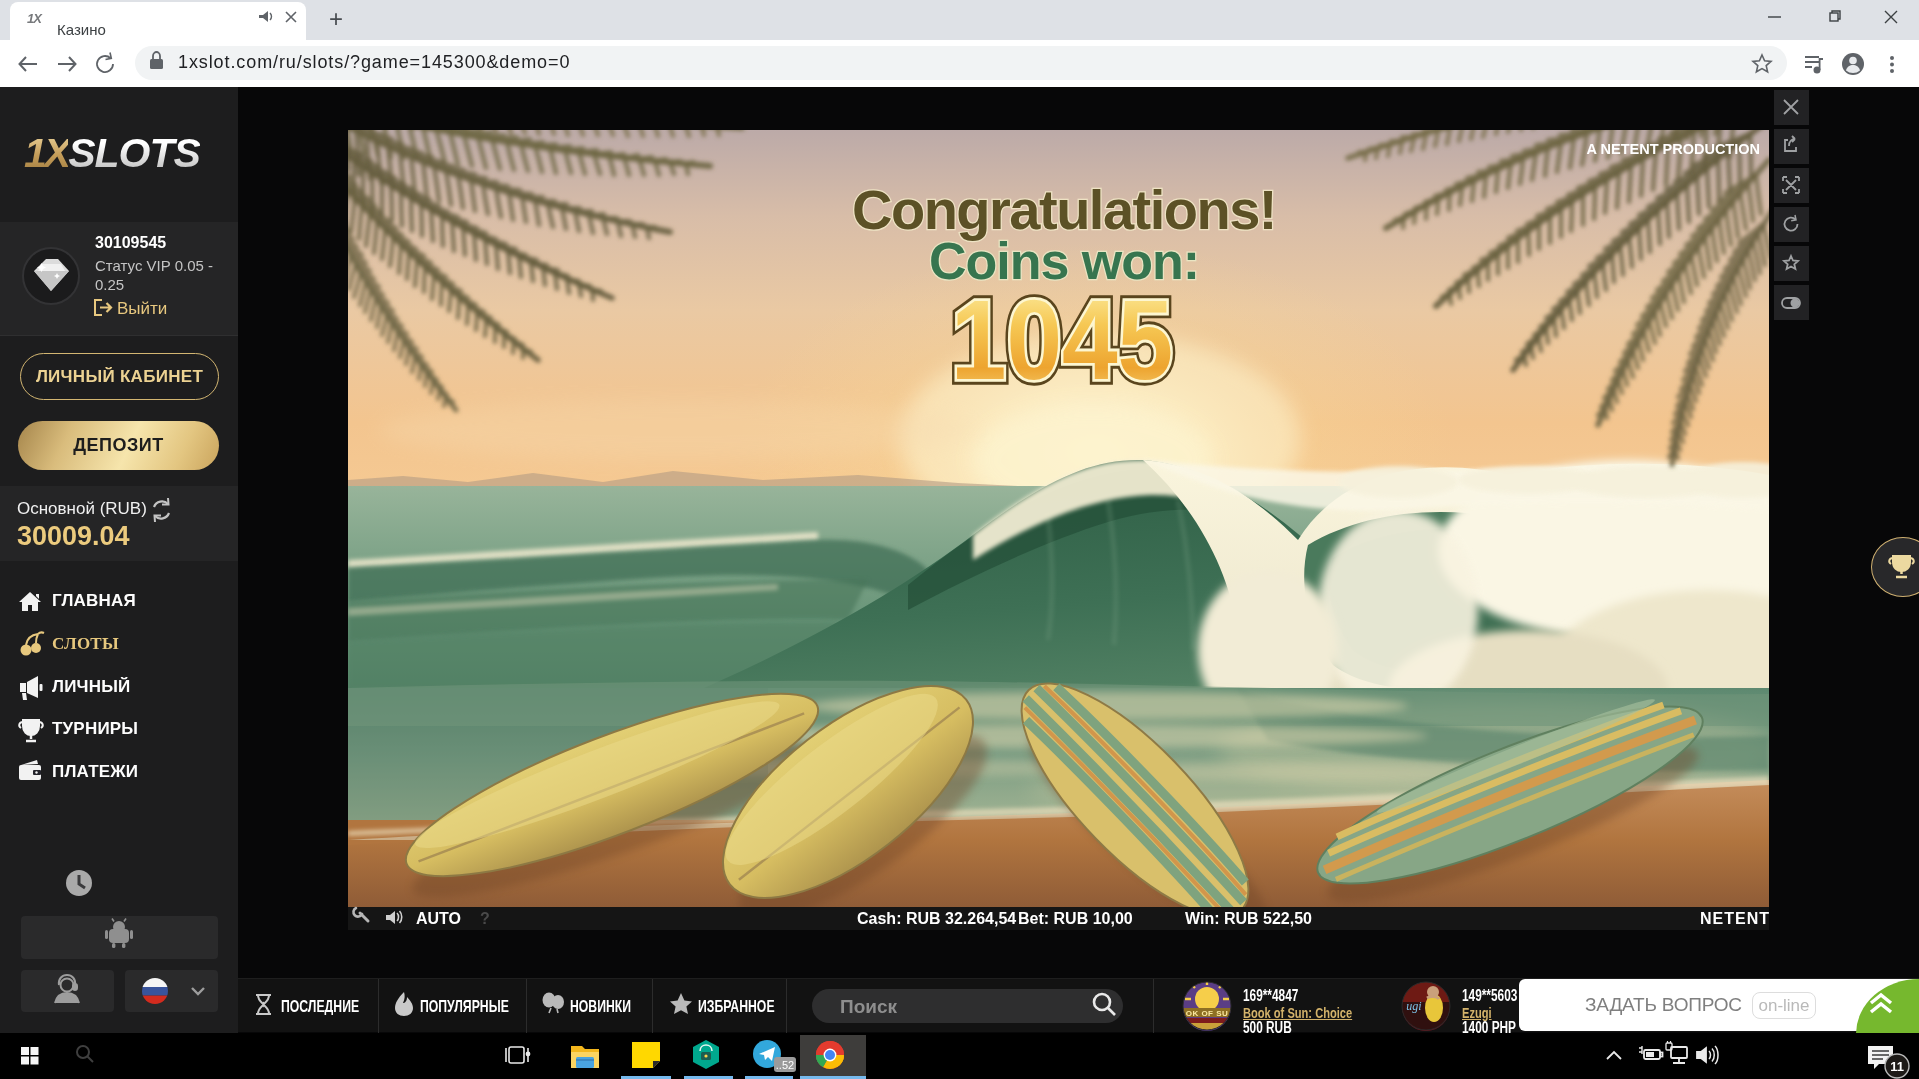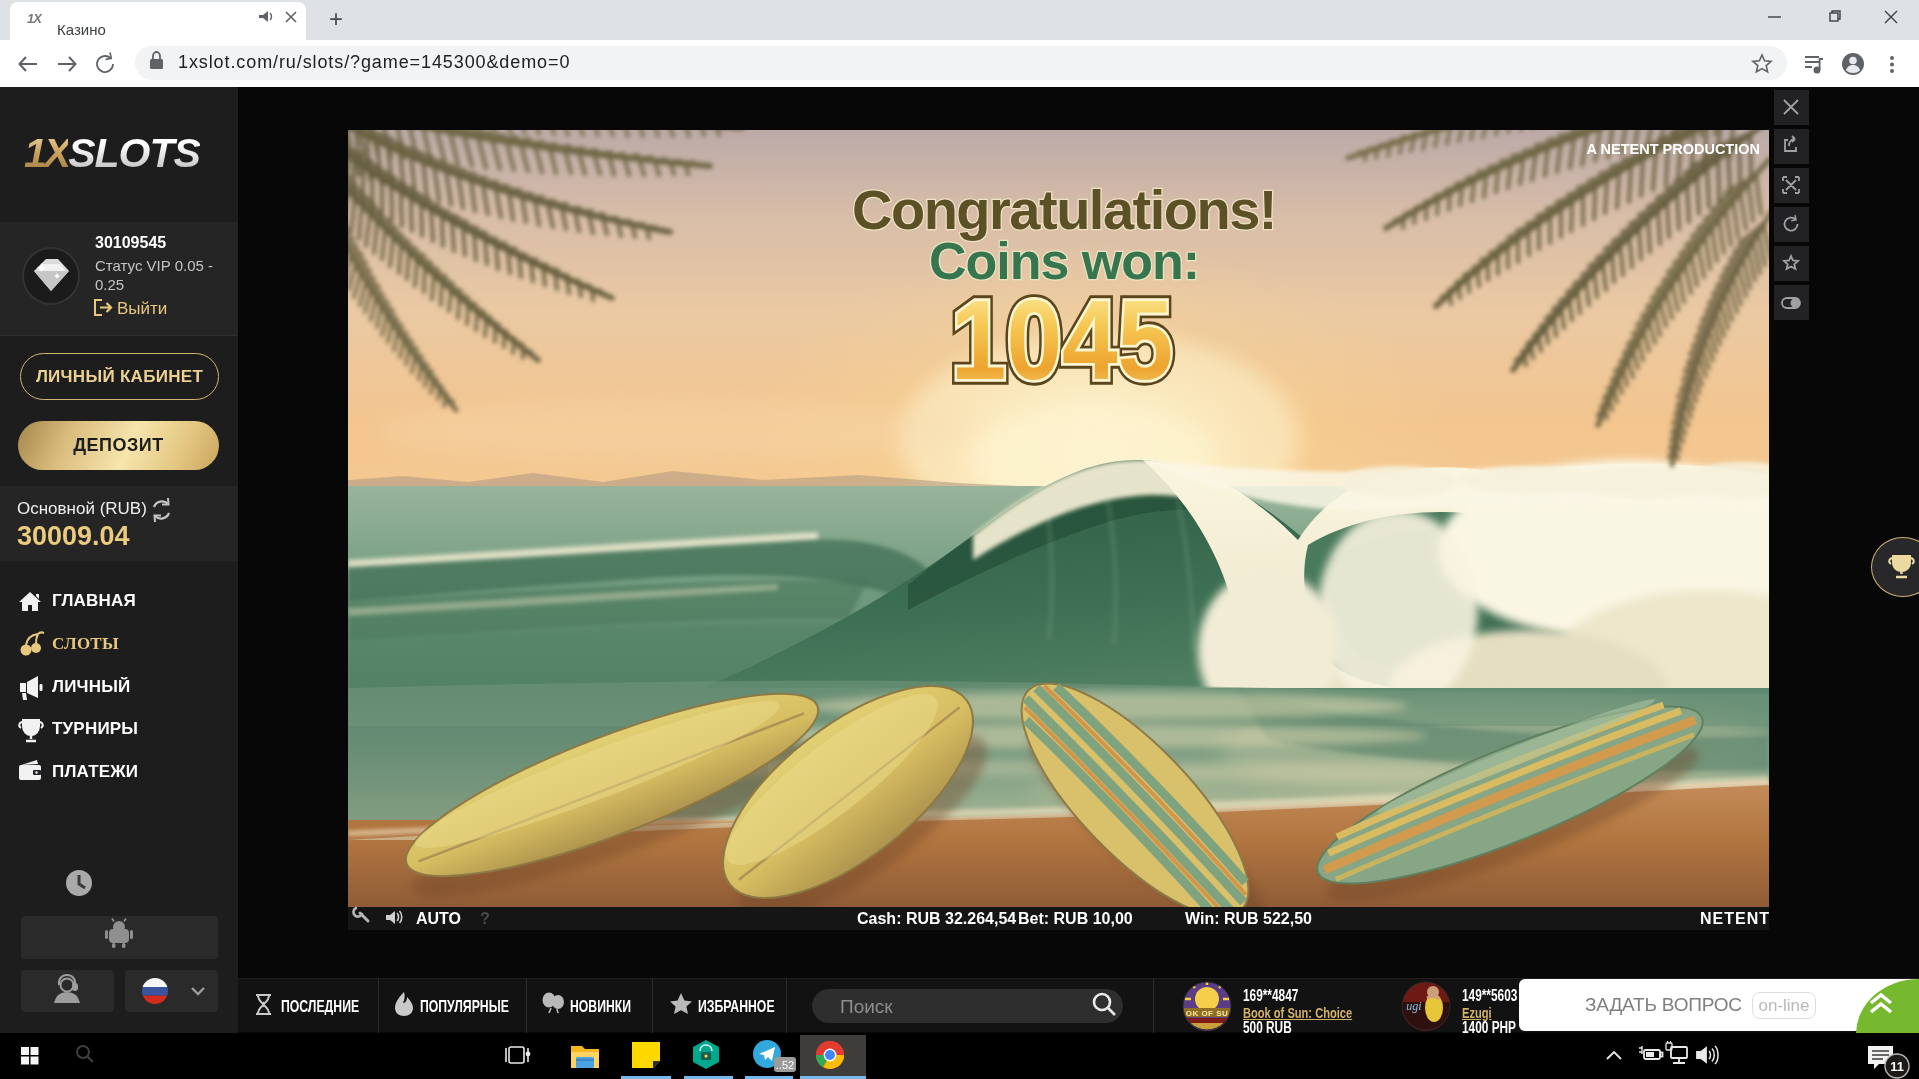--- a/index.html
+++ b/index.html
@@ -67,21 +67,21 @@
   
   .rtb { left:1774px; width:35px; height:35px; background:#222224; color:#9c9ea0; text-align:center; }
   
   #trophy { left:1871px; top:450px; width:64px; height:60px; border-radius:50%; background:#28282a; border:1.5px solid #cfb071; }
 
   
   #bottomnav { left:238px; top:891px; width:1681px; height:54px; background:#121212; border-top:1px solid #1e1e1e;}
   .bnd { top:0; width:1px; height:54px; background:#2c2c2c; }
   .btab { top:18px; font-size:17px; font-weight:bold; color:#fff; transform:scaleX(0.72); transform-origin:0 50%; white-space:nowrap;}
   #bsearch { left:574px; top:10px; width:311px; height:34px; background:#2e2e2f; border-radius:17px; }
-  #bsearch .ph { position:absolute; left:28px; top:7px; color:#8e8e8e; font-size:19px; }
+  #bsearch .ph { position:absolute; left:28px; top:7px; color:#8e8e8e; font-size:19px;font-weight:bold; }
   .wthumb { border-radius:50%; overflow:hidden; }
   .wtx1 { color:#fff; font-weight:bold; font-size:16px; transform:scaleX(0.74); transform-origin:0 50%; white-space:nowrap;}
   .wtx2 { color:#d3b26a; font-weight:bold; font-size:15px; text-decoration:underline; transform:scaleX(0.74); transform-origin:0 50%; white-space:nowrap;}
   #chat { left:1519px; top:892px; width:400px; height:52px; background:#fff; border-radius:6px 0 0 6px; }
   #chat .q { position:absolute; left:66px; top:15px; font-size:19px; letter-spacing:-0.2px; color:#7f7f7f; }
   #chat .onl { position:absolute; left:233px; top:13px; width:64px; height:27px; border:1px solid #ddd; border-radius:8px; color:#b9b9b9; font-size:17px; text-align:center; line-height:25px;}
   #greenbtn { left:1856px; top:892px; width:126px; height:110px; border-radius:50%; background:#76b82e; }
 
   
   #taskbar { left:0; top:1033px; width:1919px; height:46px; background:#1d1a17; }

